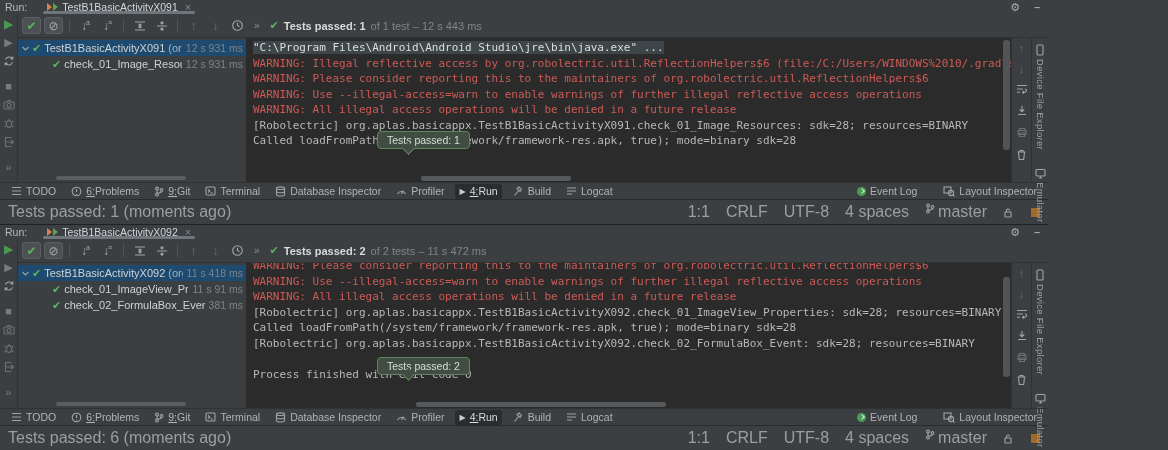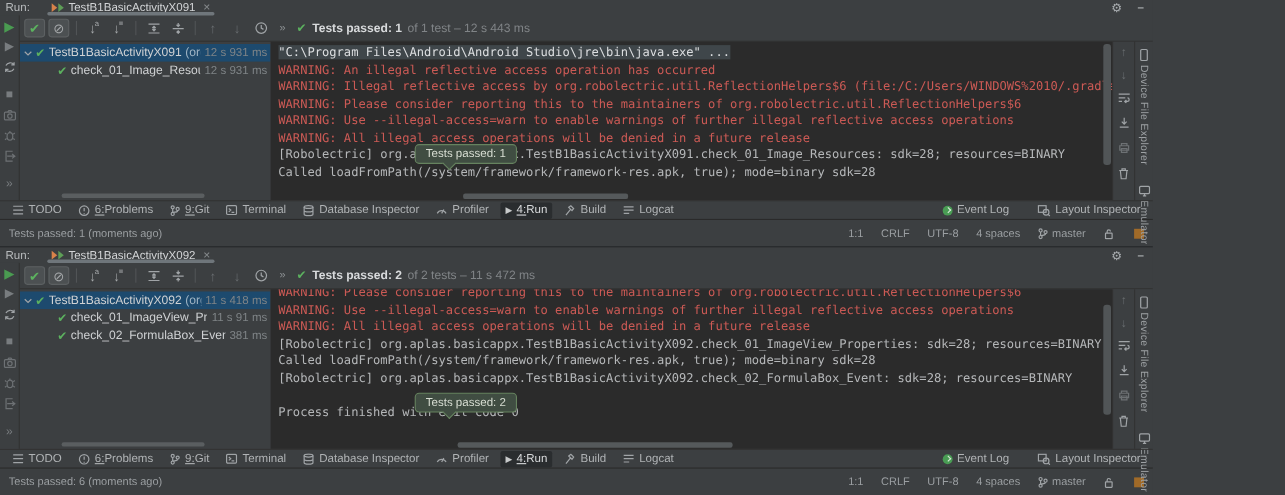--- a/index.html
+++ b/index.html
@@ -111,21 +111,21 @@
   .mn::first-letter { text-decoration:underline; }
   .tw-right { margin-left:auto; display:inline-flex; gap:18px; }
   .evdot { width:9px; height:9px; border-radius:50%; background:#499c54; display:inline-block;
            position:relative; }
   .evdot:after { content:""; position:absolute; left:3px; top:2px; width:3px; height:3px;
                  border-right:1.5px solid #d9e8d9; border-top:1.5px solid #d9e8d9;
                  transform:rotate(45deg); }
 
   
   .sbar { height:15px; flex:none; border-top:1px solid #2a2a2a; display:flex;
-          align-items:center; font-size:10px; color:#9b9fa2; padding:12px 8px; }
+          align-items:center; font-size:16px; color:#9b9fa2; padding:12px 8px; }
   .sb-right { margin-left:auto; display:flex; align-items:center; gap:16px; }
   .sb-seg { white-space:nowrap; }
   .branchseg { display:inline-flex; gap:3px; }
   .corner { width:9px; height:9px; background:#a06a28; margin-left:2px; flex:none; }
 
   svg.svgi { stroke:#a0a4a7; fill:none; stroke-width:1.1; }
   svg.dimmed { stroke:#6d7174; }
 </style>
 </head>
 <body>
@@ -232,21 +232,20 @@
       <div class="trow child">
         <span class="tick">✔</span>
         <span class="tname"><span>check_01_Image_Resources</span></span>
         <span class="ttime">12 s 931 ms</span>
       </div>
       <span class="hthumb" style="left:38px;width:130px;"></span>
     </div>
 
     <div class="console">
       <div class="cline sel"><span>"C:\Program Files\Android\Android Studio\jre\bin\java.exe" ...</span></div>
-      <div class="cline warn">WARNING: An illegal reflective access operation has occurred</div>
       <div class="cline warn">WARNING: Illegal reflective access by org.robolectric.util.ReflectionHelpers$6 (file:/C:/Users/WINDOWS%2010/.gradle/caches/modules-2/files-2.</div>
       <div class="cline warn">WARNING: Please consider reporting this to the maintainers of org.robolectric.util.ReflectionHelpers$6</div>
       <div class="cline warn">WARNING: Use --illegal-access=warn to enable warnings of further illegal reflective access operations</div>
       <div class="cline warn">WARNING: All illegal access operations will be denied in a future release</div>
       <div class="cline">[Robolectric] org.aplas.basicappx.TestB1BasicActivityX091.check_01_Image_Resources: sdk=28; resources=BINARY</div>
       <div class="cline">Called loadFromPath(/system/framework/framework-res.apk, true); mode=binary sdk=28</div>
       <span class="vthumb" style="top:2px;height:110px;"></span>
       <span class="hthumb" style="left:175px;width:150px;"></span>
     </div>
 

